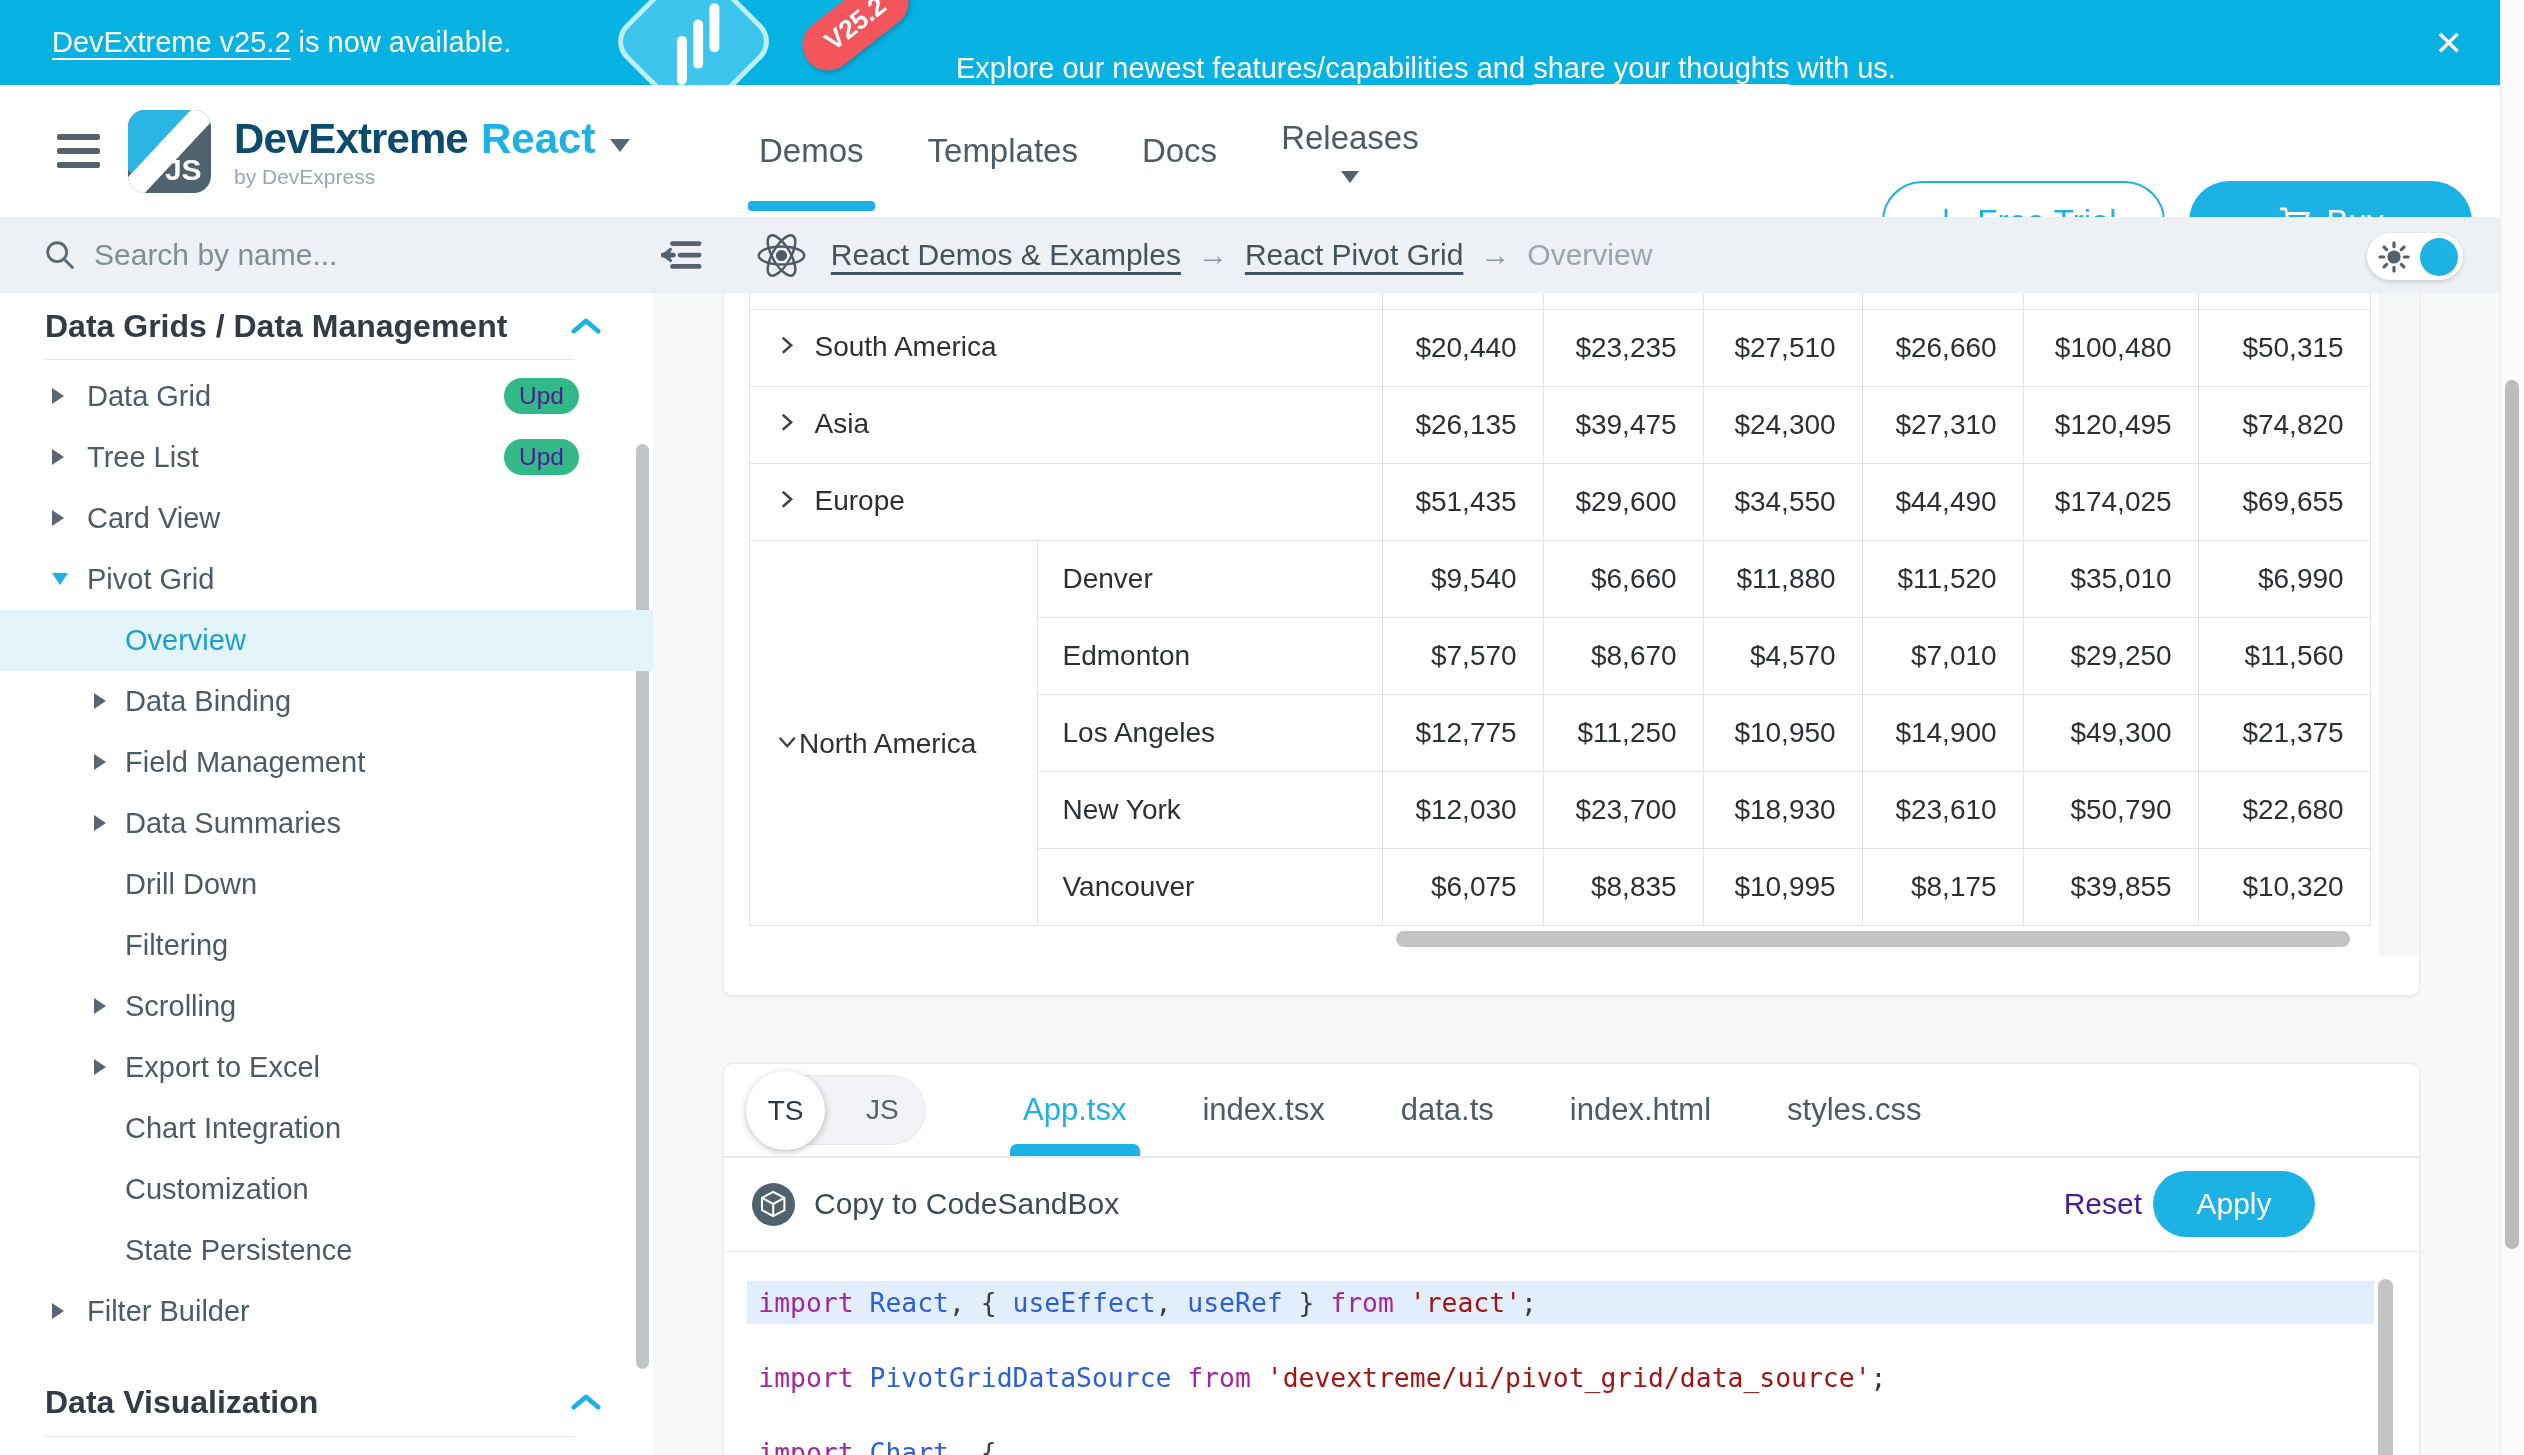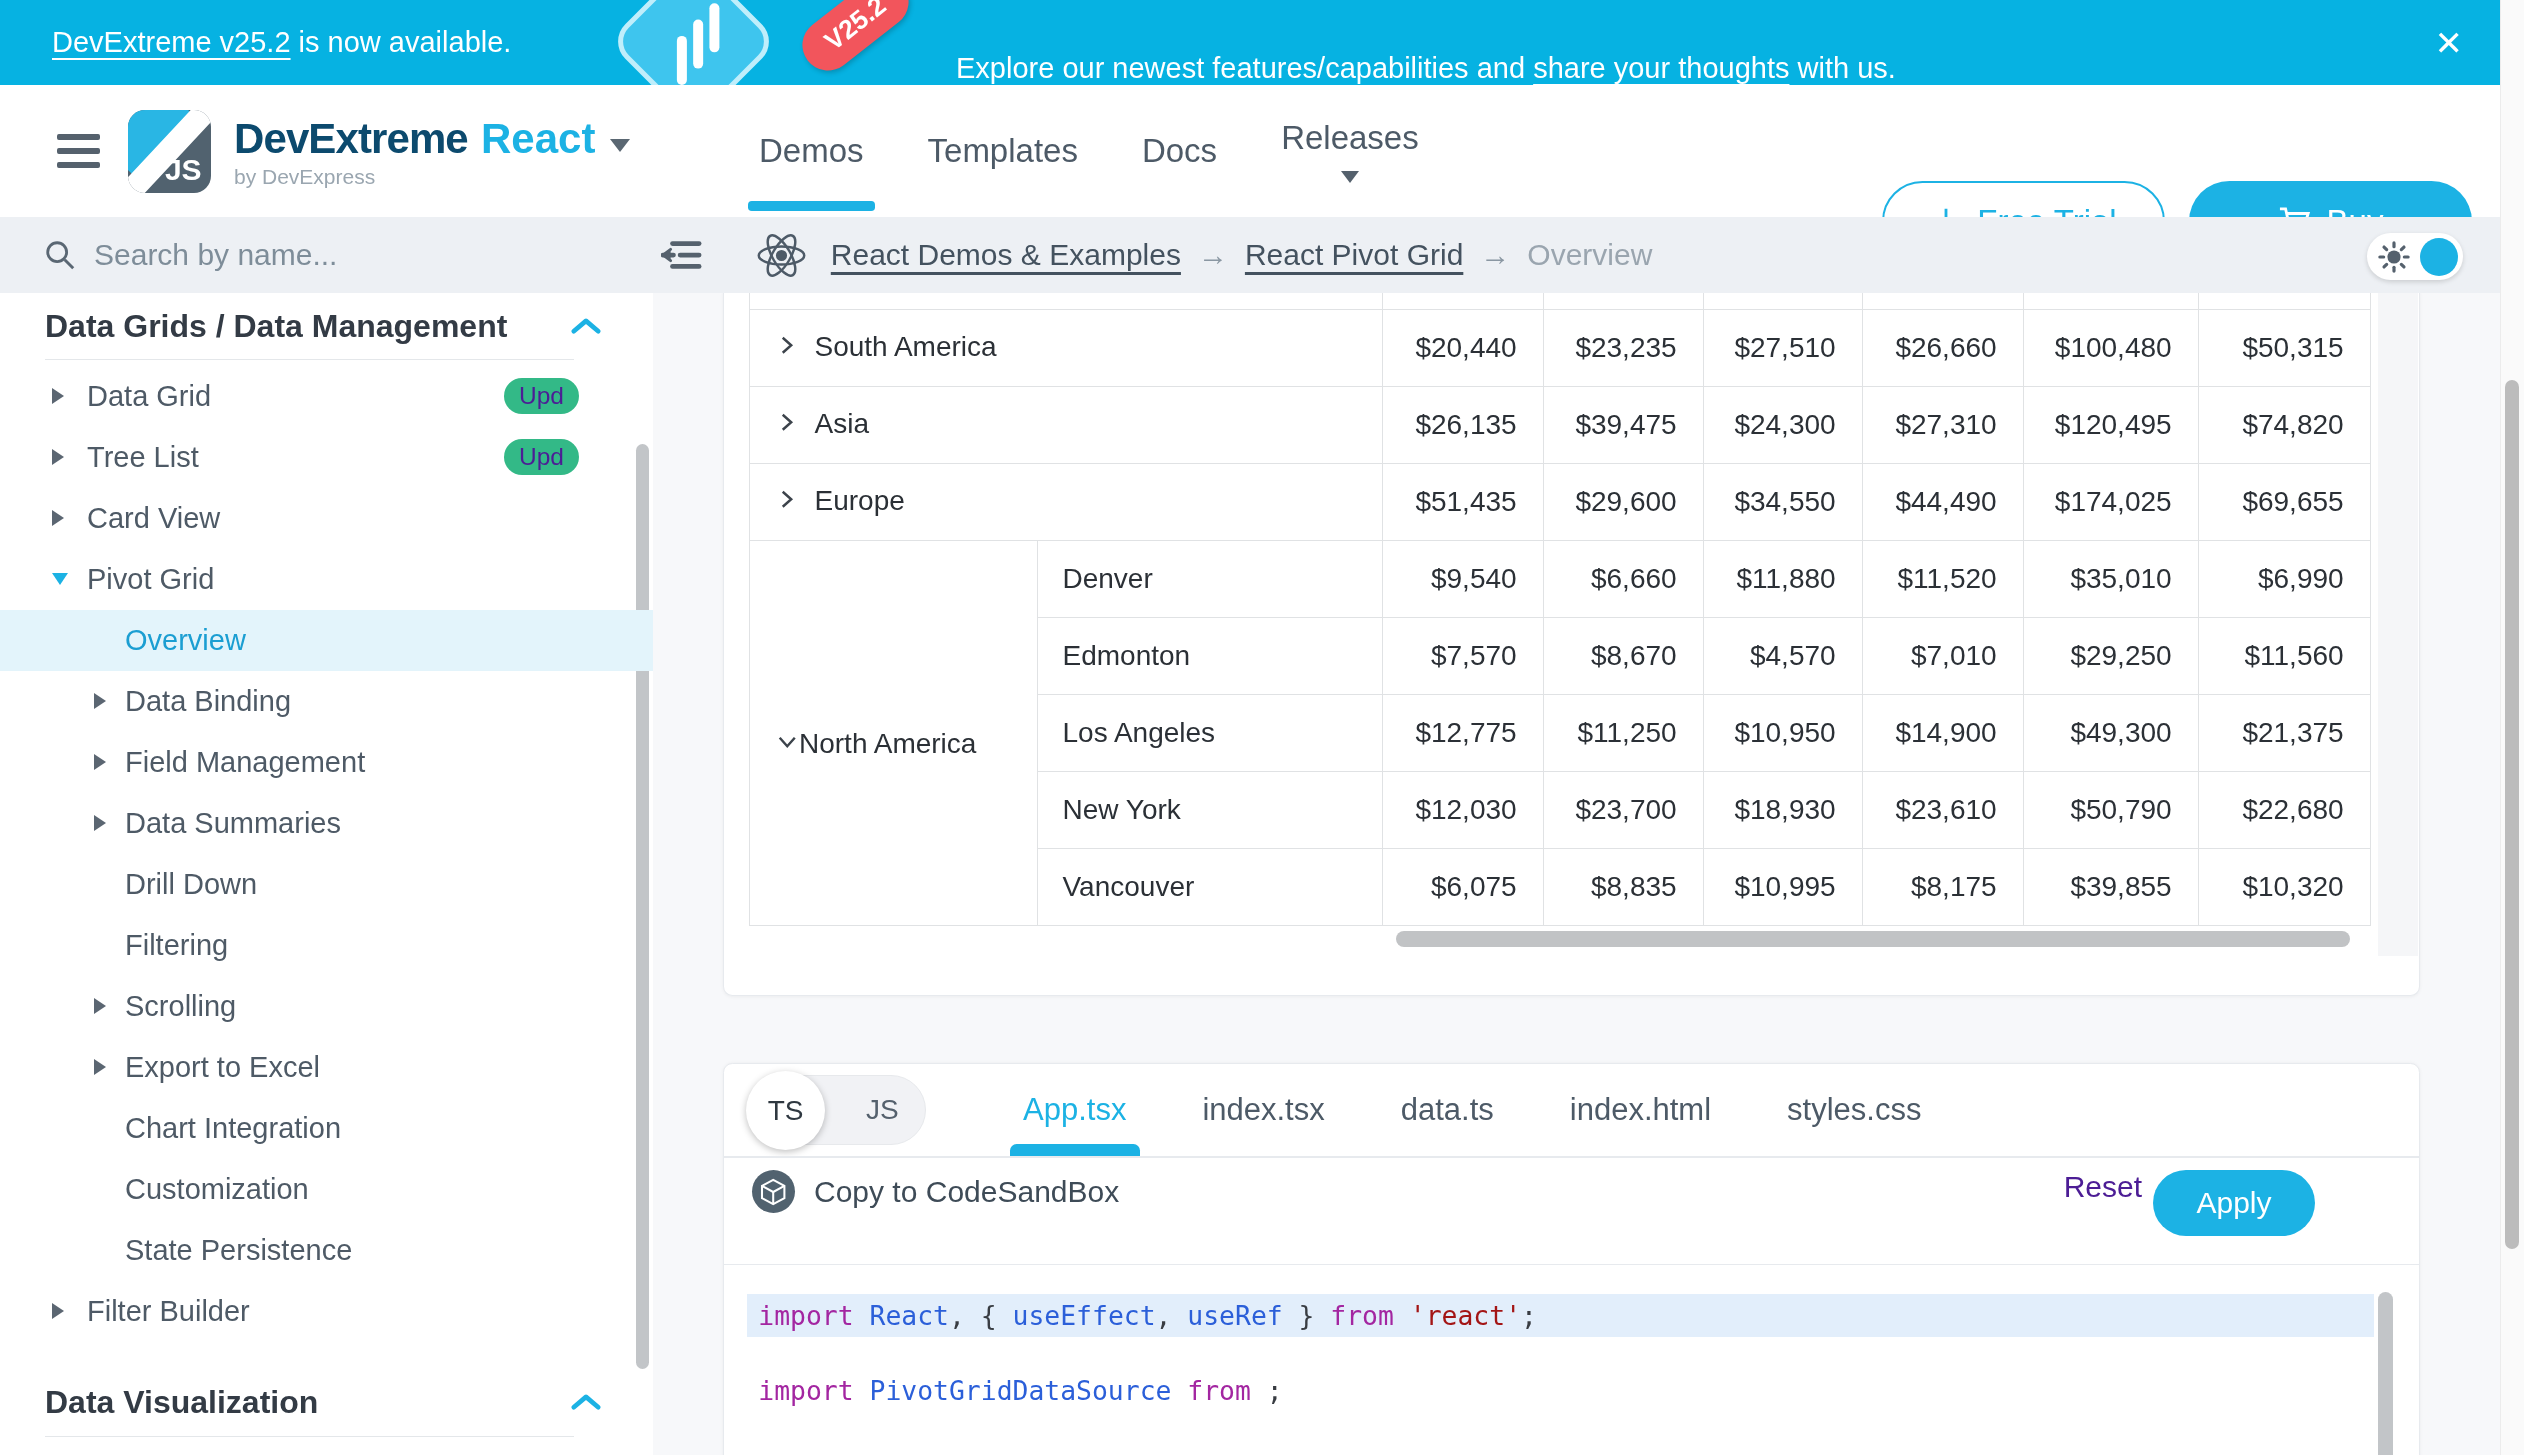--- a/index.html
+++ b/index.html
@@ -93,21 +93,21 @@
   .card2 { top:770px; height:567px; border-radius:9.4px 9.4px 0 0; }
   .tabsrow { position:relative; height:92px; display:flex; align-items:center; }
   .switch { position:relative; margin-left:23px; width:179px; height:70px; background:#f1f2f5; border-radius:35px; border:0.9px solid #e7e9ec; display:flex; align-items:center; cursor:pointer; }
   .switch .knob { position:absolute; left:-1.9px; top:-4.7px; width:79px; height:79px; background:#fff; border-radius:50%; box-shadow:0 1.9px 7.6px rgba(0,0,0,.25); display:flex; align-items:center; justify-content:center; font-size:28px; color:#2f3840; }
   .switch .off { position:absolute; right:26.4px; font-size:28px; color:#55616d; }
   .ftabs { display:flex; margin-left:59px; }
   .ftab { position:relative; font-size:31px; color:#4d5a67; margin:0 38px; cursor:pointer; height:92px; display:flex; align-items:center; }
   .ftab.active { color:#1cb2e4; }
   .ftab.active .tab-underline { position:absolute; bottom:0; left:-13.2px; right:-13.2px; height:12.3px; background:#1cb2e4; border-radius:6.6px 6.6px 0 0; }
   .tabs-divider { position:absolute; left:0; right:0; top:92px; height:1.9px; background:#e7eaee; }
-  .codebar { position:relative; height:94px; margin-top:14px; display:flex; align-items:flex-start; }
+  .codebar { position:relative; height:94px; margin-top:1px; display:flex; align-items:center; }
   .csb { display:flex; align-items:center; margin-left:28px; cursor:pointer; }
   .csb-ic { width:43px; height:43px; border-radius:50%; background:#51626f; display:flex; align-items:center; justify-content:center; margin-right:19px; }
   .csb-label { font-size:30px; color:#3e4b57; }
   .reset { position:absolute; right:277px; font-size:30px; color:#4c1d95; cursor:pointer; }
   .apply { position:absolute; right:104px; width:162px; height:66px; background:#1cb2e4; border:none; border-radius:33px; color:#fff; font-size:30px; cursor:pointer; }
   .codearea { position:relative; border-top:1.9px solid #e7eaee; height:377px; padding-top:29px; overflow:hidden; font-family:"DejaVu Sans Mono", monospace; font-size:26.4px; }
   .cline { height:43px; display:flex; align-items:center; margin:0 45px 32px 23px; padding-left:11.3px; white-space:pre; }
   .cline.hl { background:#e2eefb; }
   .tk-kw{color:#a326a1;} .tk-id{color:#2b5fd9;} .tk-str{color:#a31515;} .tk-pn{color:#383c42;}
   .code-scroll { position:absolute; right:26.4px; top:27px; width:15px; height:567px; background:#c2c5c8; border-radius:7.6px; }
@@ -490,21 +490,21 @@
               </svg>
           </div>
           <span class="csb-label">Copy to CodeSandBox</span>
         </div>
         <span class="reset">Reset</span>
         <button class="apply">Apply</button>
       </div>
       <div class="codearea" id="codearea">
 
       <div class="cline hl"><span class="tk-kw">import</span><span class="tk-pn"> </span><span class="tk-id">React</span><span class="tk-pn">, { </span><span class="tk-id">useEffect</span><span class="tk-pn">, </span><span class="tk-id">useRef</span><span class="tk-pn"> } </span><span class="tk-kw">from</span><span class="tk-pn"> </span><span class="tk-str">'react'</span><span class="tk-pn">;</span></div>
-          <div class="cline"><span class="tk-kw">import</span><span class="tk-pn"> </span><span class="tk-id">PivotGridDataSource</span><span class="tk-pn"> </span><span class="tk-kw">from</span><span class="tk-pn"> </span><span class="tk-pn">;</span></div>
+          <div class="cline"><span class="tk-kw">import</span><span class="tk-pn"> </span><span class="tk-id">PivotGridDataSource</span><span class="tk-pn"> </span><span class="tk-kw">from</span><span class="tk-pn"> </span><span class="tk-str">'devextreme/ui/pivot_grid/data_source'</span><span class="tk-pn">;</span></div>
           <div class="cline"><span class="tk-kw">import</span><span class="tk-pn"> </span><span class="tk-id">Chart</span><span class="tk-pn">, {</span></div>
           <div class="code-scroll"></div>
         </div>
     </div>
   </div>
 </div>
 
 <div class="page-scroll">
     <div class="pthumb"></div>
   </div>

